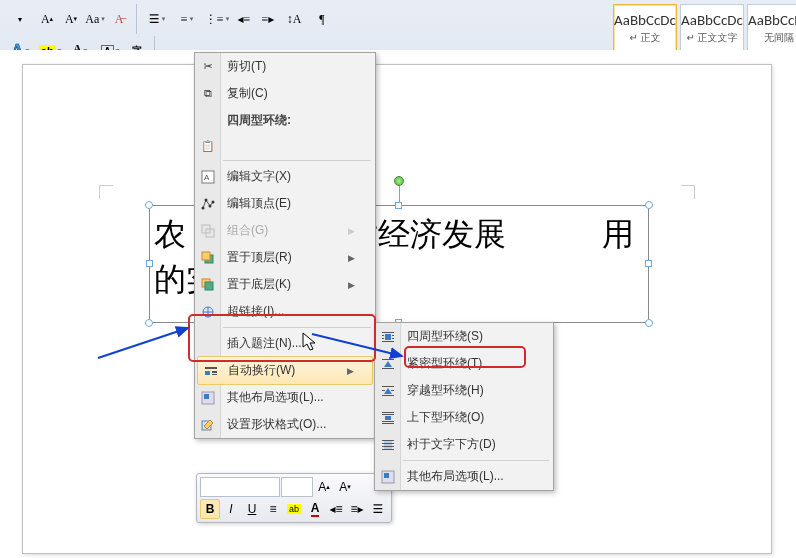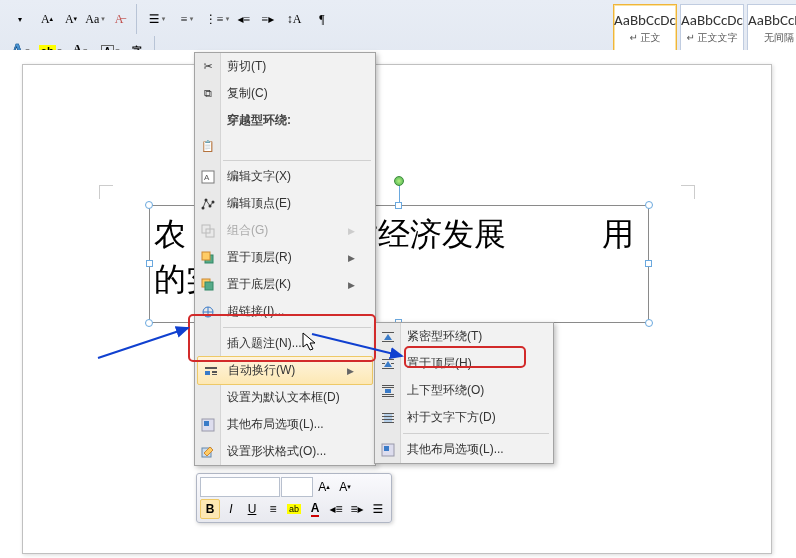--- a/index.html
+++ b/index.html
@@ -419,21 +419,21 @@
   <div class="menu-items">
     <div class="menu-item">
       <span class="menu-icon">✂</span>
       <span>剪切(T)</span>
     </div>
     <div class="menu-item">
       <span class="menu-icon">⧉</span>
       <span>复制(C)</span>
     </div>
     <div class="menu-header">
-      <span>穿越型环绕:</span>
+      <span>四周型环绕:</span>
     </div>
     <div class="menu-item disabled">
       <span class="menu-icon">📋</span>
       <span>&nbsp;</span>
     </div>
     <div class="menu-sep"></div>
     <div class="menu-item">
       <span class="menu-icon">
           <svg width="14" height="14">
             <rect x="1" y="1" width="12" height="12" fill="#fff" stroke="#7a7a7a"></rect>
@@ -503,23 +503,20 @@
             <rect x="1" y="3" width="12" height="2" fill="#555"></rect>
             <rect x="1" y="7" width="5" height="4" fill="#3a7bc8"></rect>
             <rect x="8" y="7" width="5" height="2" fill="#555"></rect>
             <rect x="8" y="10" width="5" height="1" fill="#555"></rect>
           </svg>
         </span>
       <span>自动换行(W)</span>
         <span class="arrow">▶</span>
     </div>
     <div class="menu-item">
-      <span>设置为默认文本框(D)</span>
-    </div>
-    <div class="menu-item">
       <span class="menu-icon">
           <svg width="14" height="14">
             <rect x="1" y="1" width="12" height="12" fill="#dde" stroke="#99a"></rect>
             <rect x="3" y="3" width="5" height="5" fill="#3a7bc8"></rect>
           </svg>
         </span>
       <span>其他布局选项(L)...</span>
     </div>
     <div class="menu-item">
       <span class="menu-icon">
@@ -529,41 +526,55 @@
           </svg>
         </span>
       <span>设置形状格式(O)...</span>
     </div>
   </div>
 </div>
 
 <div class="submenu">
   <div class="menu-icon-col"></div>
   <div class="menu-items">
+    <div class="menu-item">
+      <span class="menu-icon">
+          <svg width="14" height="14">
+            <rect x="1" y="2" width="12" height="1" fill="#555"></rect>
+            <rect x="4" y="4" width="6" height="6" fill="#3a7bc8"></rect>
+            <rect x="1" y="5" width="2" height="1" fill="#555"></rect>
+            <rect x="11" y="5" width="2" height="1" fill="#555"></rect>
+            <rect x="1" y="8" width="2" height="1" fill="#555"></rect>
+            <rect x="11" y="8" width="2" height="1" fill="#555"></rect>
+            <rect x="1" y="11" width="12" height="1" fill="#555"></rect>
+          </svg>
+        </span>
+      <span>四周型环绕(S)</span>
+    </div>
     <div class="menu-item">
       <span class="menu-icon">
           <svg width="14" height="14">
             <rect x="1" y="2" width="12" height="1" fill="#555"></rect>
             <polygon points="7,4 11,10 3,10" fill="#3a7bc8"></polygon>
             <rect x="1" y="11" width="12" height="1" fill="#555"></rect>
           </svg>
         </span>
       <span>紧密型环绕(T)</span>
     </div>
     <div class="menu-item">
       <span class="menu-icon">
           <svg width="14" height="14">
             <rect x="1" y="2" width="12" height="1" fill="#555"></rect>
             <polygon points="7,4 11,10 3,10" fill="#3a7bc8"></polygon>
             <rect x="1" y="6" width="3" height="1" fill="#555"></rect>
             <rect x="10" y="6" width="3" height="1" fill="#555"></rect>
             <rect x="1" y="11" width="12" height="1" fill="#555"></rect>
           </svg>
         </span>
-      <span>置于顶层(H)</span>
+      <span>穿越型环绕(H)</span>
     </div>
     <div class="menu-item">
       <span class="menu-icon">
           <svg width="14" height="14">
             <rect x="1" y="1" width="12" height="1" fill="#555"></rect>
             <rect x="1" y="3" width="12" height="1" fill="#555"></rect>
             <rect x="4" y="5" width="6" height="4" fill="#3a7bc8"></rect>
             <rect x="1" y="10" width="12" height="1" fill="#555"></rect>
             <rect x="1" y="12" width="12" height="1" fill="#555"></rect>
           </svg>

